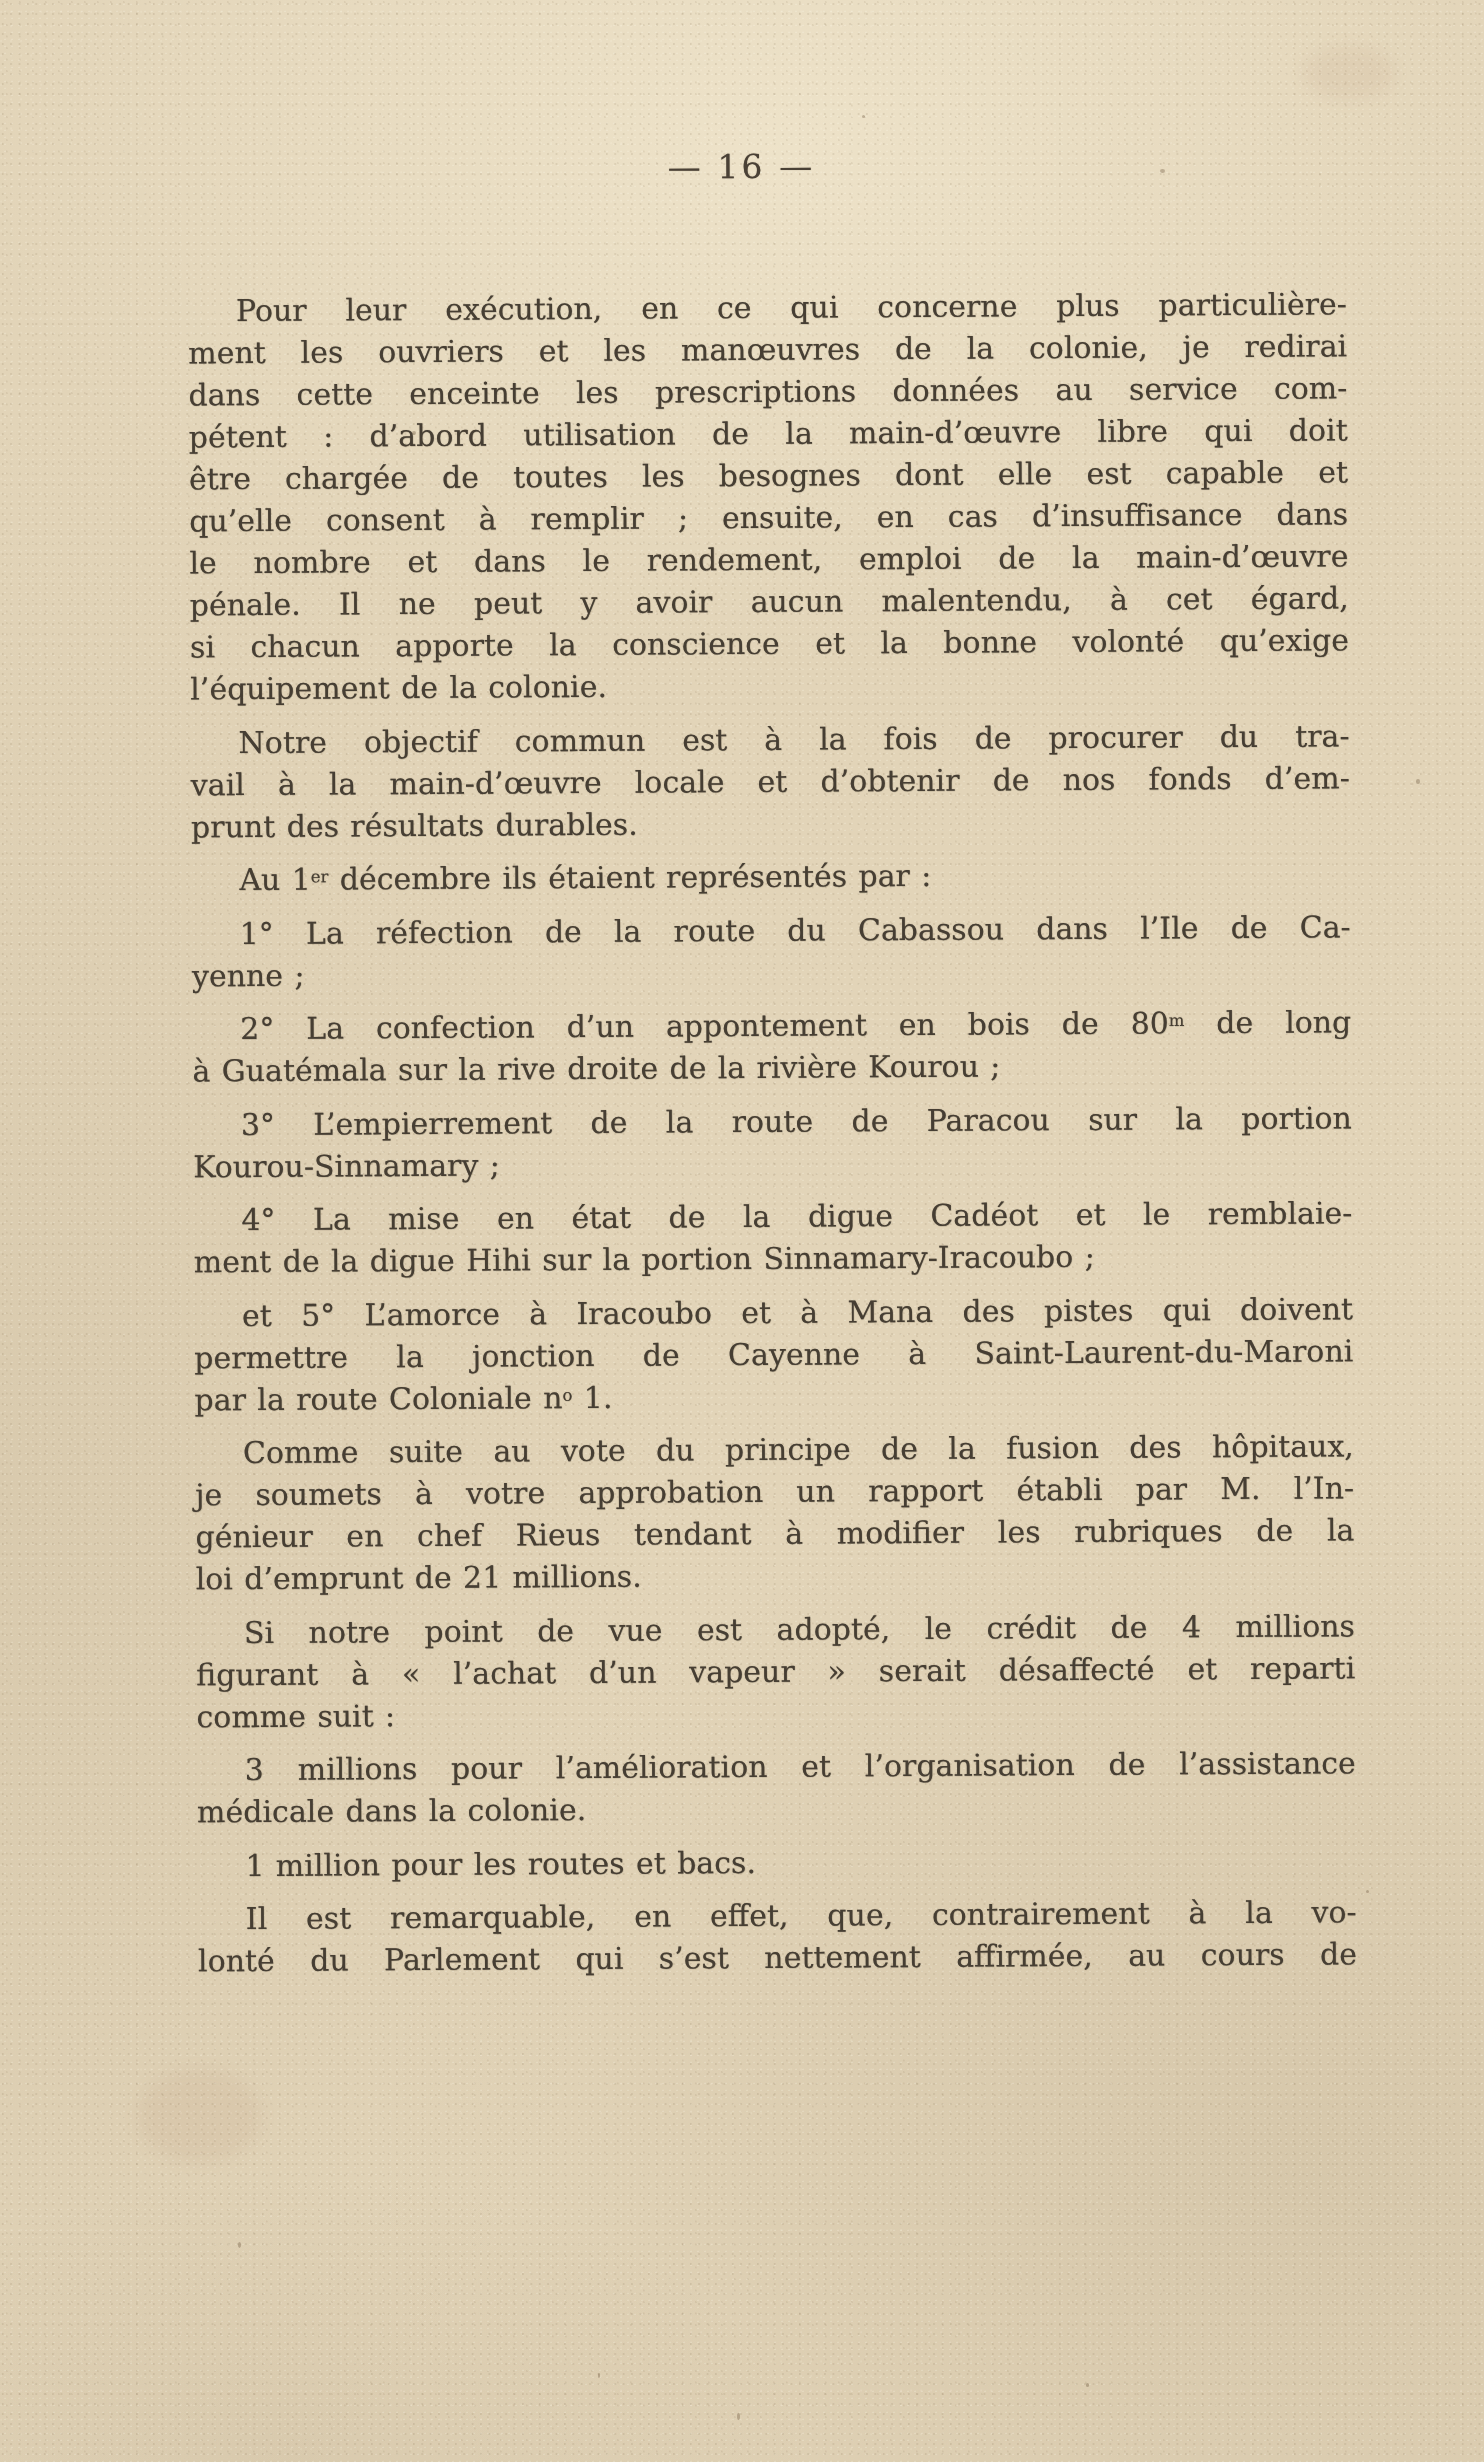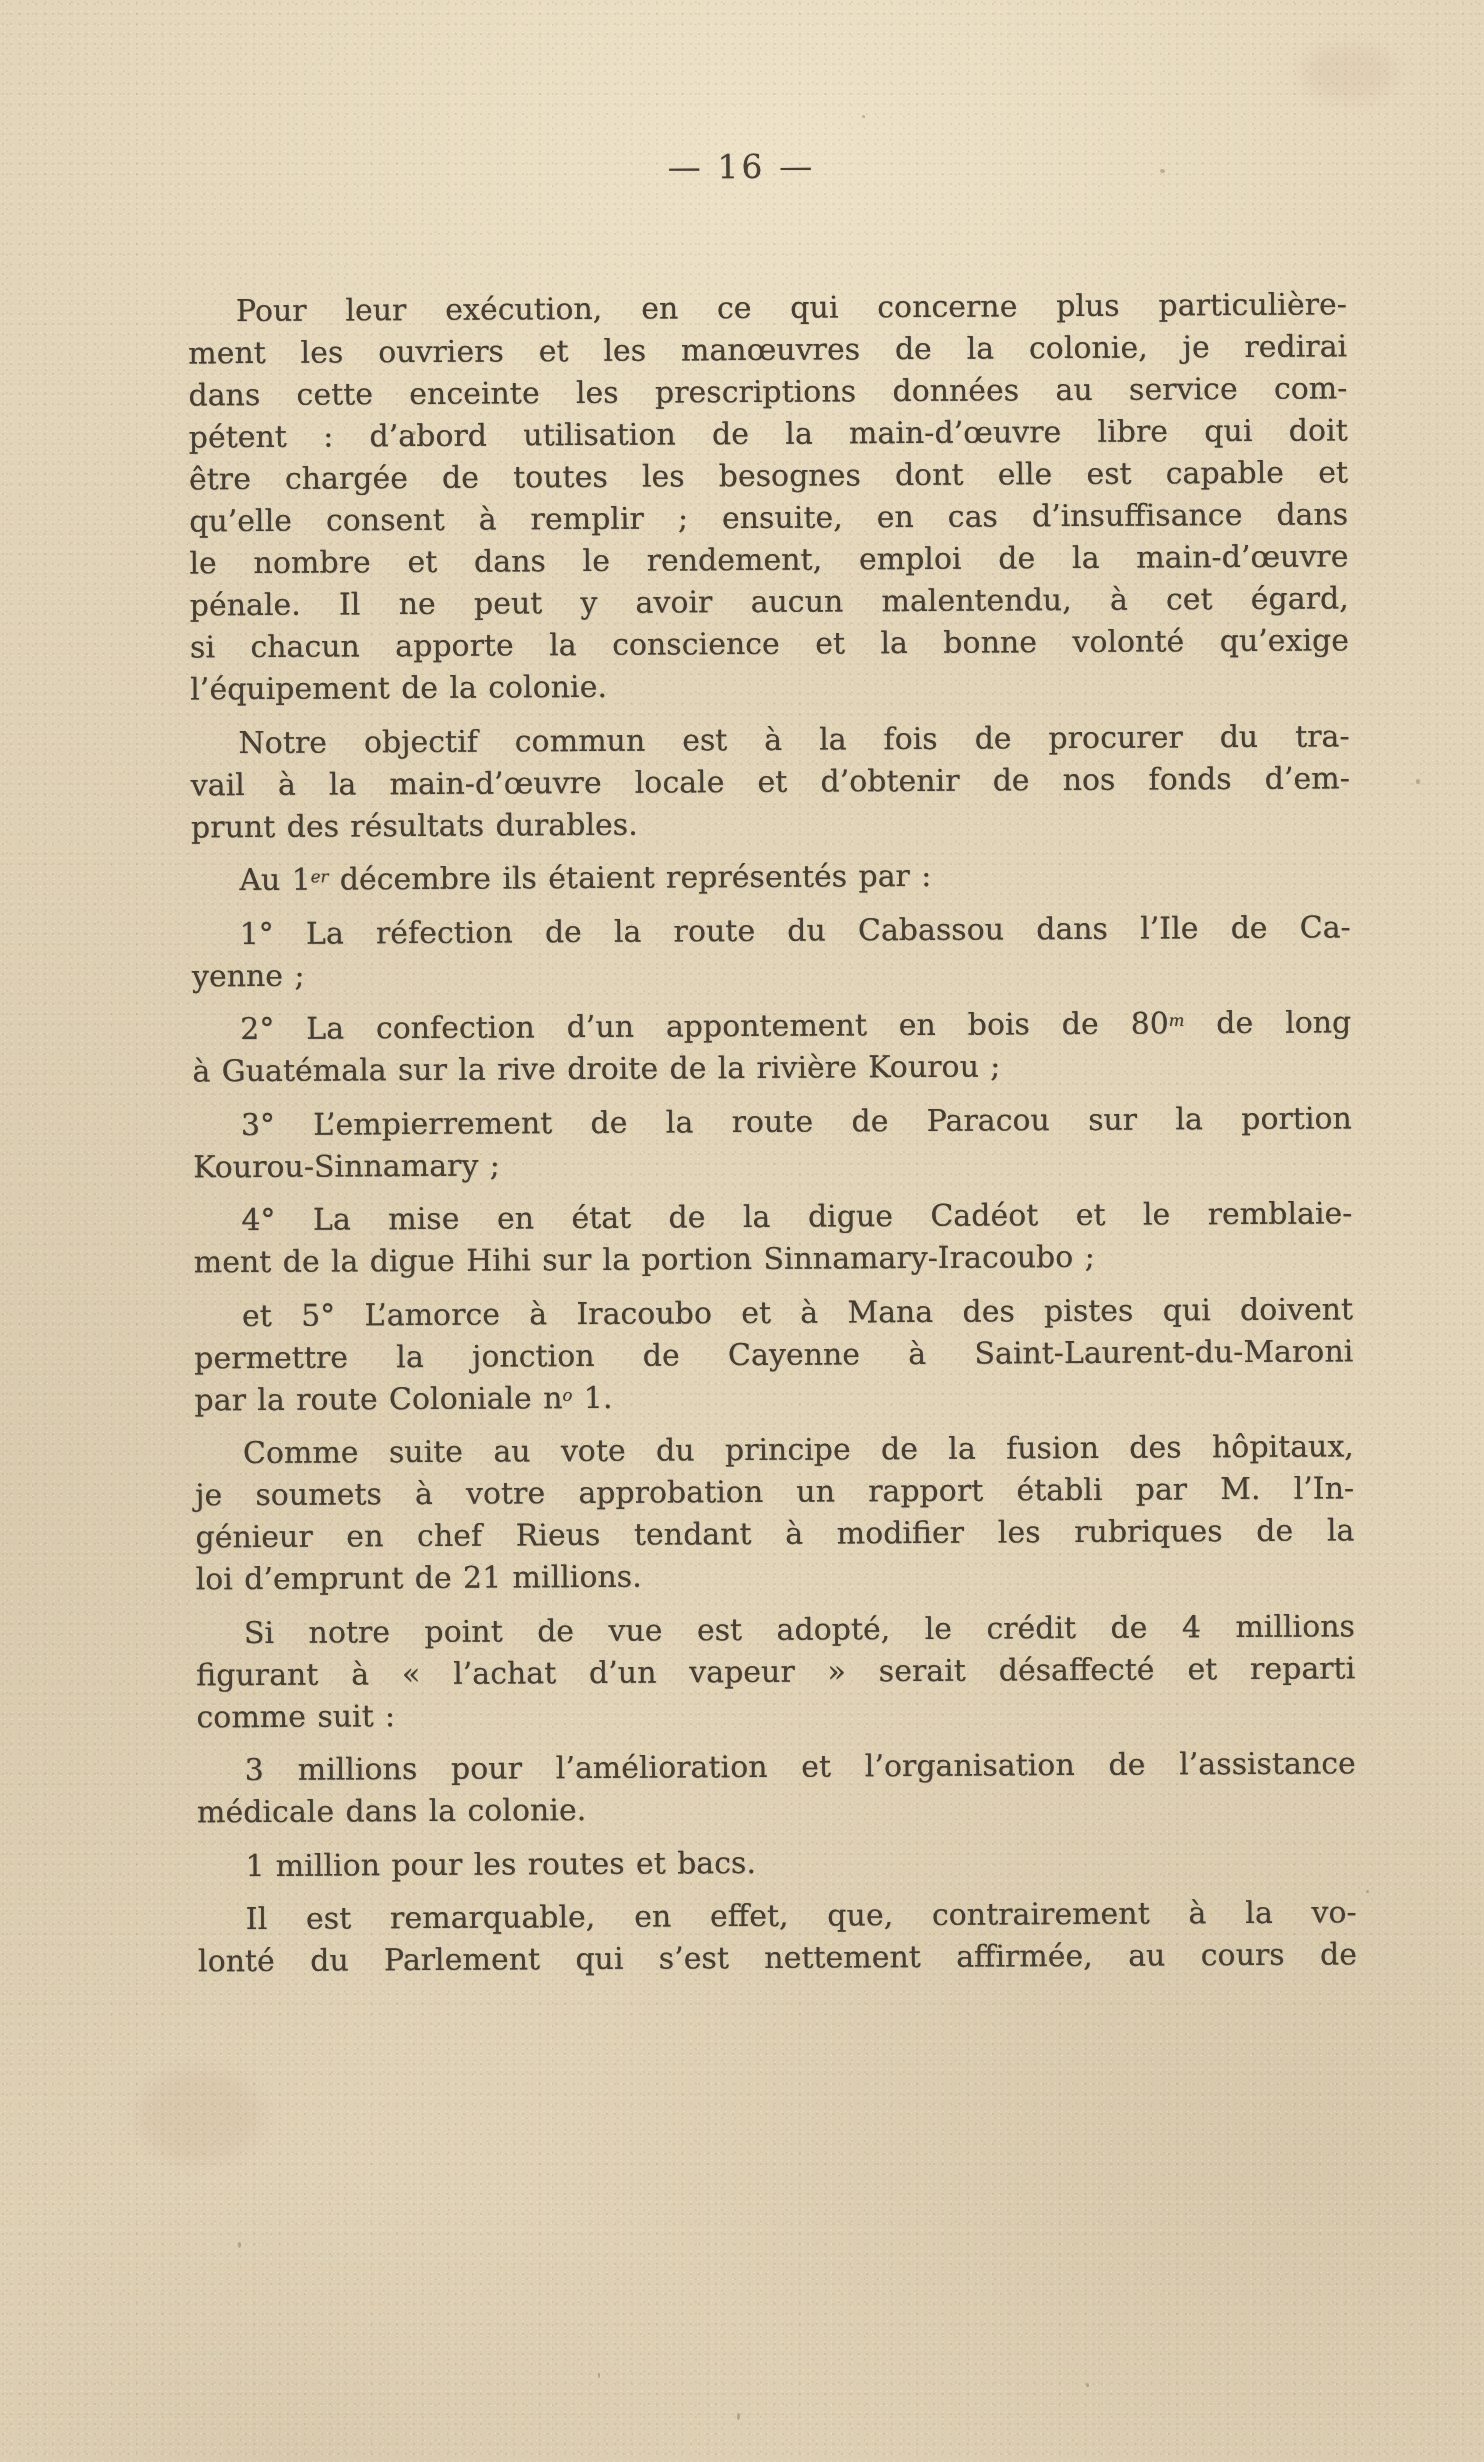--- a/index.html
+++ b/index.html
@@ -71,21 +71,20 @@
     text-align-last: justify;
   }
   .line.last  { text-align-last: left; }
   .line.first { text-indent: 48px; }
 
   sup {
     font-size: 0.55em;
     line-height: 0;
     vertical-align: 0.45em;
     letter-spacing: 0;
-    font-style: italic;
   }
 </style>
 </head>
 <body>
 
 <div class="page">
 
   <div class="grain"></div>
 
   <div class="speck" style="left:1160px; top:169px;  width:4.6px; height:3.8px;"></div>

